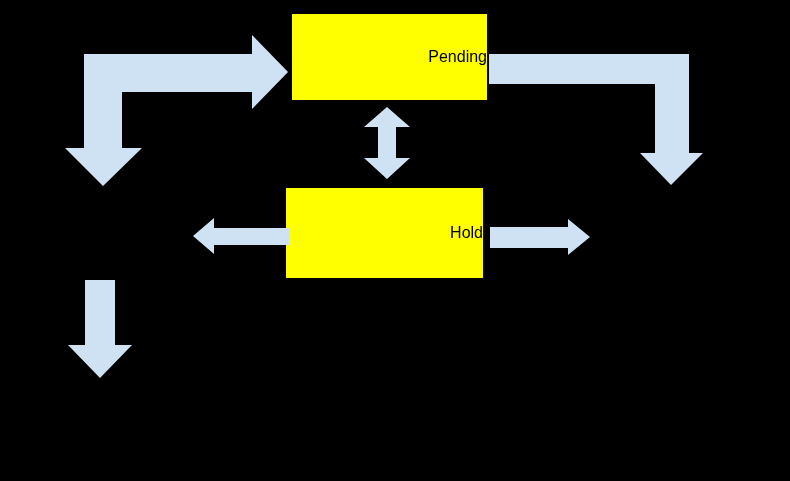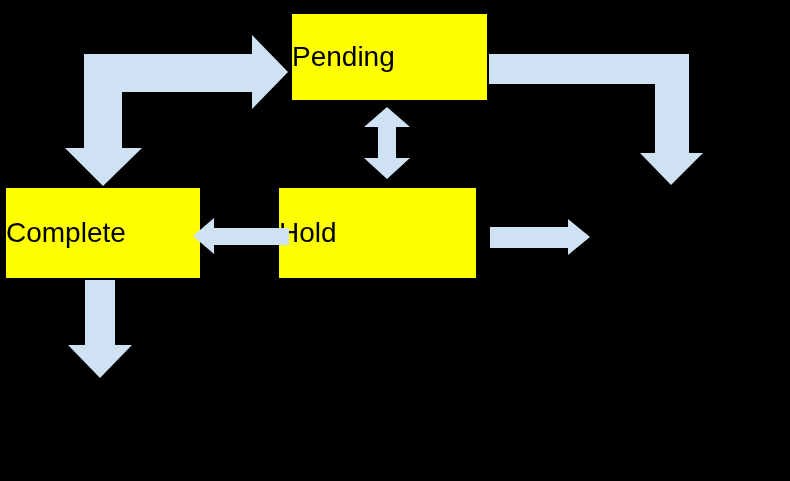--- a/index.html
+++ b/index.html
@@ -31,45 +31,42 @@
   }
   .arrow {
     fill: var(--arrow-fill);
   }
   .node {
     position: absolute;
     box-sizing: border-box;
     background: var(--node-fill);
     border: 2px solid var(--node-border);
     color: var(--text-color);
-    font-size: 28px;
+    font-size: 16px;
     display: flex;
     align-items: center;
-    justify-content: flex-start;
+    justify-content: flex-end;
     z-index: 1;
     text-align: center;
   }
   .node-pending   { left: 290px; top: 12px;  width: 199px; height: 90px; }
   .node-complete  { left: 4px;   top: 186px; width: 198px; height: 94px; }
-  .node-hold      { left: 277px; top: 186px; width: 201px; height: 94px; }
+  .node-hold      { left: 284px; top: 186px; width: 201px; height: 94px; }
   .node-void      { left: 583px; top: 186px; width: 202px; height: 94px; }
   .node-finalized { left: 4px;   top: 379px; width: 198px; height: 92px; }
 </style>
 </head>
 <body>
 
 <div class="canvas">
 
   <div class="node node-pending">
     <span>Pending</span>
   </div>
 
-  <div class="node node-complete">
-    <span>Complete</span>
-  </div>
 
   <div class="node node-hold">
     <span>Hold</span>
   </div>
 
 
 
   <svg class="arrow-layer" width="790" height="481" viewBox="0 0 790 481">
 
     <polygon class="arrow" points="84,54 252,54 252,35 288,72 252,109 252,92 84,92"></polygon>

